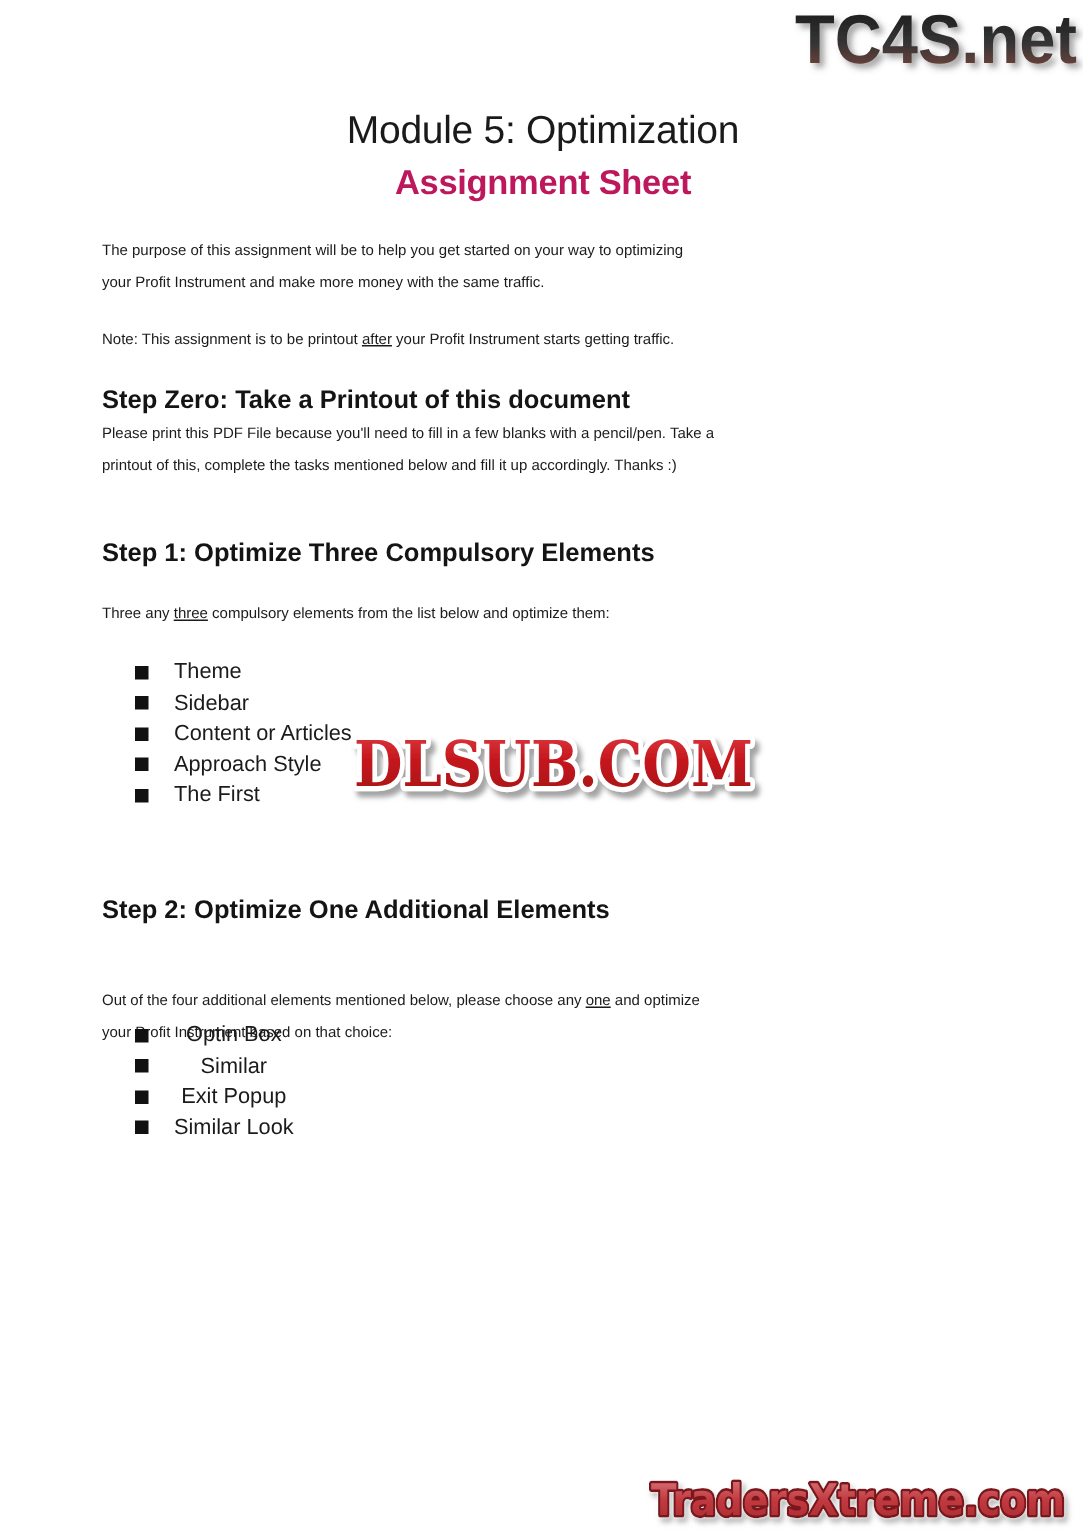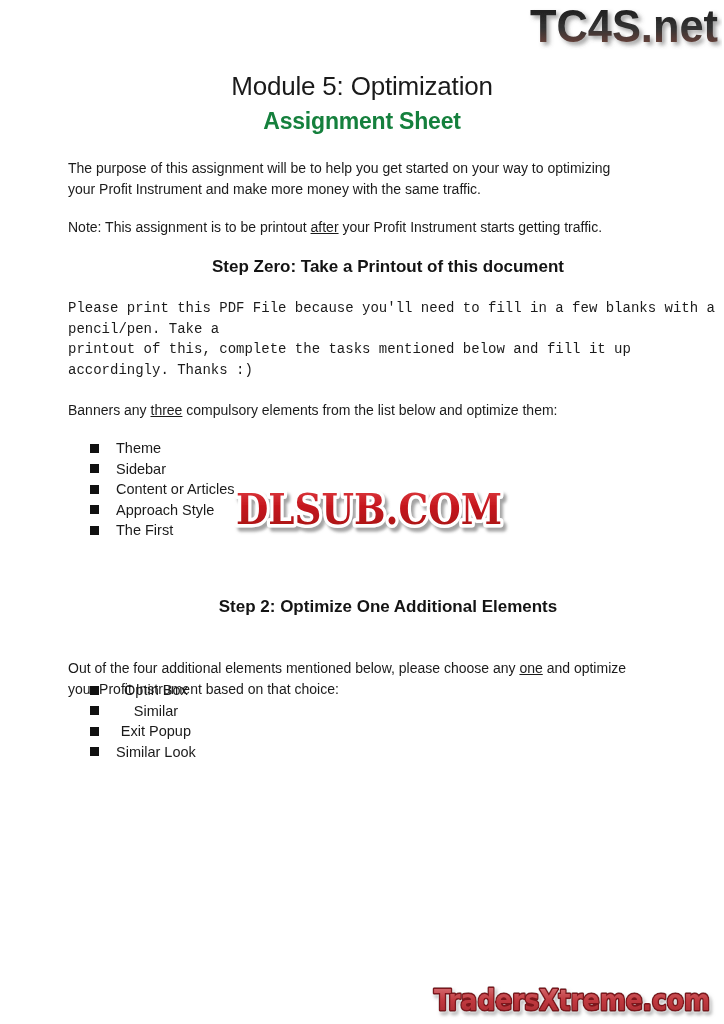--- a/index.html
+++ b/index.html
@@ -30,34 +30,34 @@
     top: 106px; left: 0; width: 100%;
     text-align: center;
     font-size: 23px; line-height: 30px;
     font-weight: 700;
     letter-spacing: -0.2px;
   }
 
   
   .body-text {
     left: 68px; width: 656px;
-    font-size: 14px; line-height: 20.5px;
+    font-size: 10px; line-height: 20.5px;
     color: #1b1b1b;
     white-space: pre-line;
   }
   .p-intro   { top: 158px; }
   .p-note    { top: 217px; }
-  .p-step0   { top: 298px; font-family: Liberation Mono, monospace; }
+  .p-step0   { top: 280px; }
   .p-step1   { top: 400px; }
   .p-step2   { top: 621px; margin-top: 37px; }
 
   .heading {
     left: 68px; width: 640px;
     font-size: 17px; line-height: 22px;
-    font-weight: 700; color: #141414; text-align: center;
+    font-weight: 700; color: #141414;
   }
   .h-step0 { top: 256px; }
   .h-step1 { top: 358px; }
   .h-step2 { top: 596px; }
 
   
   .bullet-list { left: 90px; list-style: none; }
   .list-1 { top: 438px; }
   .list-2 { top: 680px; text-align: center; }
   .bullet-list li {
@@ -95,32 +95,33 @@
         </linearGradient>
         <filter id="logoShadow" x="-20%" y="-20%" width="150%" height="160%">
           <feDropShadow dx="3" dy="3" stdDeviation="2.2" flood-color="#555555" flood-opacity="0.55"></feDropShadow>
         </filter>
       </defs>
       <text x="98" y="42" text-anchor="middle" font-family="Liberation Sans, sans-serif" font-weight="bold" font-size="46" textLength="188" lengthAdjust="spacingAndGlyphs" fill="url(#logoGrad)" filter="url(#logoShadow)">TC4S.net</text>
     </svg>
   </div>
 
   <div class="abs title">Module 5: Optimization</div>
-  <div class="abs subtitle" style="color:#15803d">Assignment Sheet</div>
+  <div class="abs subtitle" style="color:#be185d">Assignment Sheet</div>
 
   <p class="abs body-text p-intro">The purpose of this assignment will be to help you get started on your way to optimizing
 your Profit Instrument and make more money with the same traffic.</p>
 
   <p class="abs body-text p-note"><span>Note: This assignment is to be printout </span><u>after</u><span> your Profit Instrument starts getting traffic.</span></p>
 
   <h2 class="abs heading h-step0">Step Zero: Take a Printout of this document</h2>
   <p class="abs body-text p-step0">Please print this PDF File because you'll need to fill in a few blanks with a pencil/pen. Take a
 printout of this, complete the tasks mentioned below and fill it up accordingly. Thanks :)</p>
 
-  <p class="abs body-text p-step1"><span>Banners any </span><u>three</u><span> compulsory elements from the list below and optimize them:</span></p>
+  <h2 class="abs heading h-step1">Step 1: Optimize Three Compulsory Elements</h2>
+  <p class="abs body-text p-step1"><span>Three any </span><u>three</u><span> compulsory elements from the list below and optimize them:</span></p>
 
   <ul class="abs bullet-list list-1">
     <li><span class="sq"></span><span>Theme</span></li>
     <li><span class="sq"></span><span>Sidebar</span></li>
     <li><span class="sq"></span><span>Content or Articles</span></li>
     <li><span class="sq"></span><span>Approach Style</span></li>
     <li><span class="sq"></span><span>The First</span></li>
   </ul>
 
   <div class="abs watermark">

